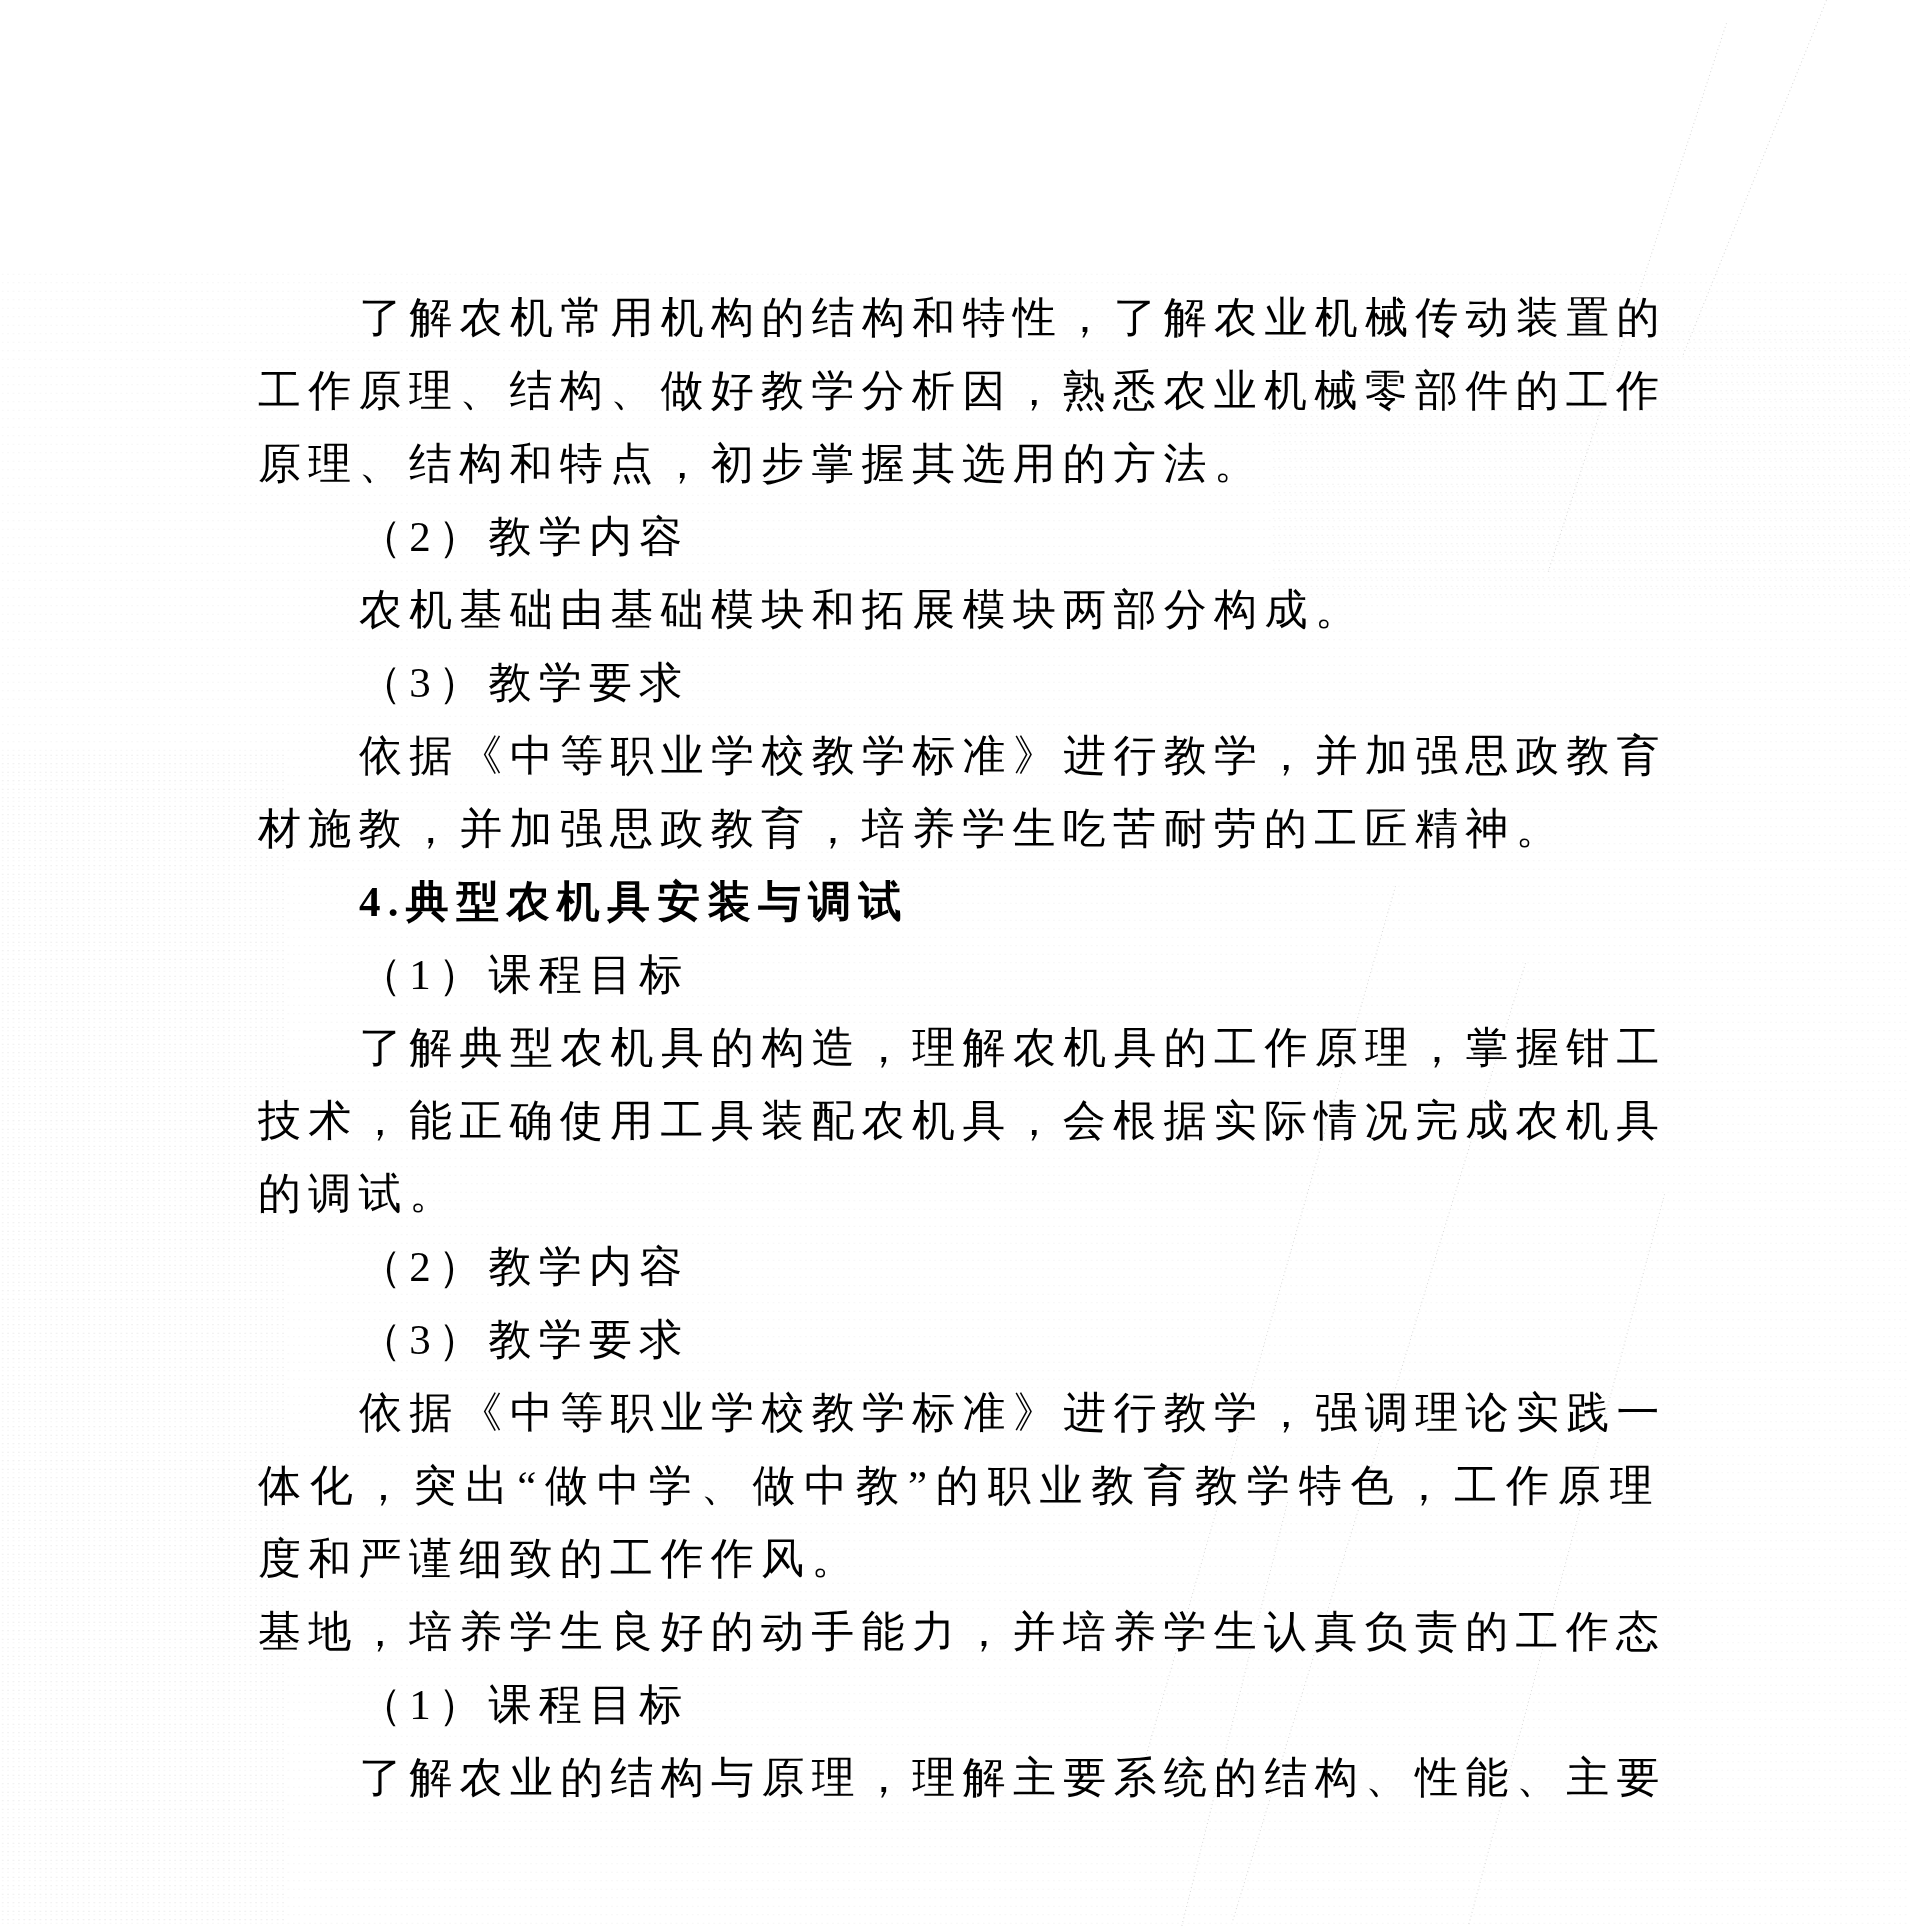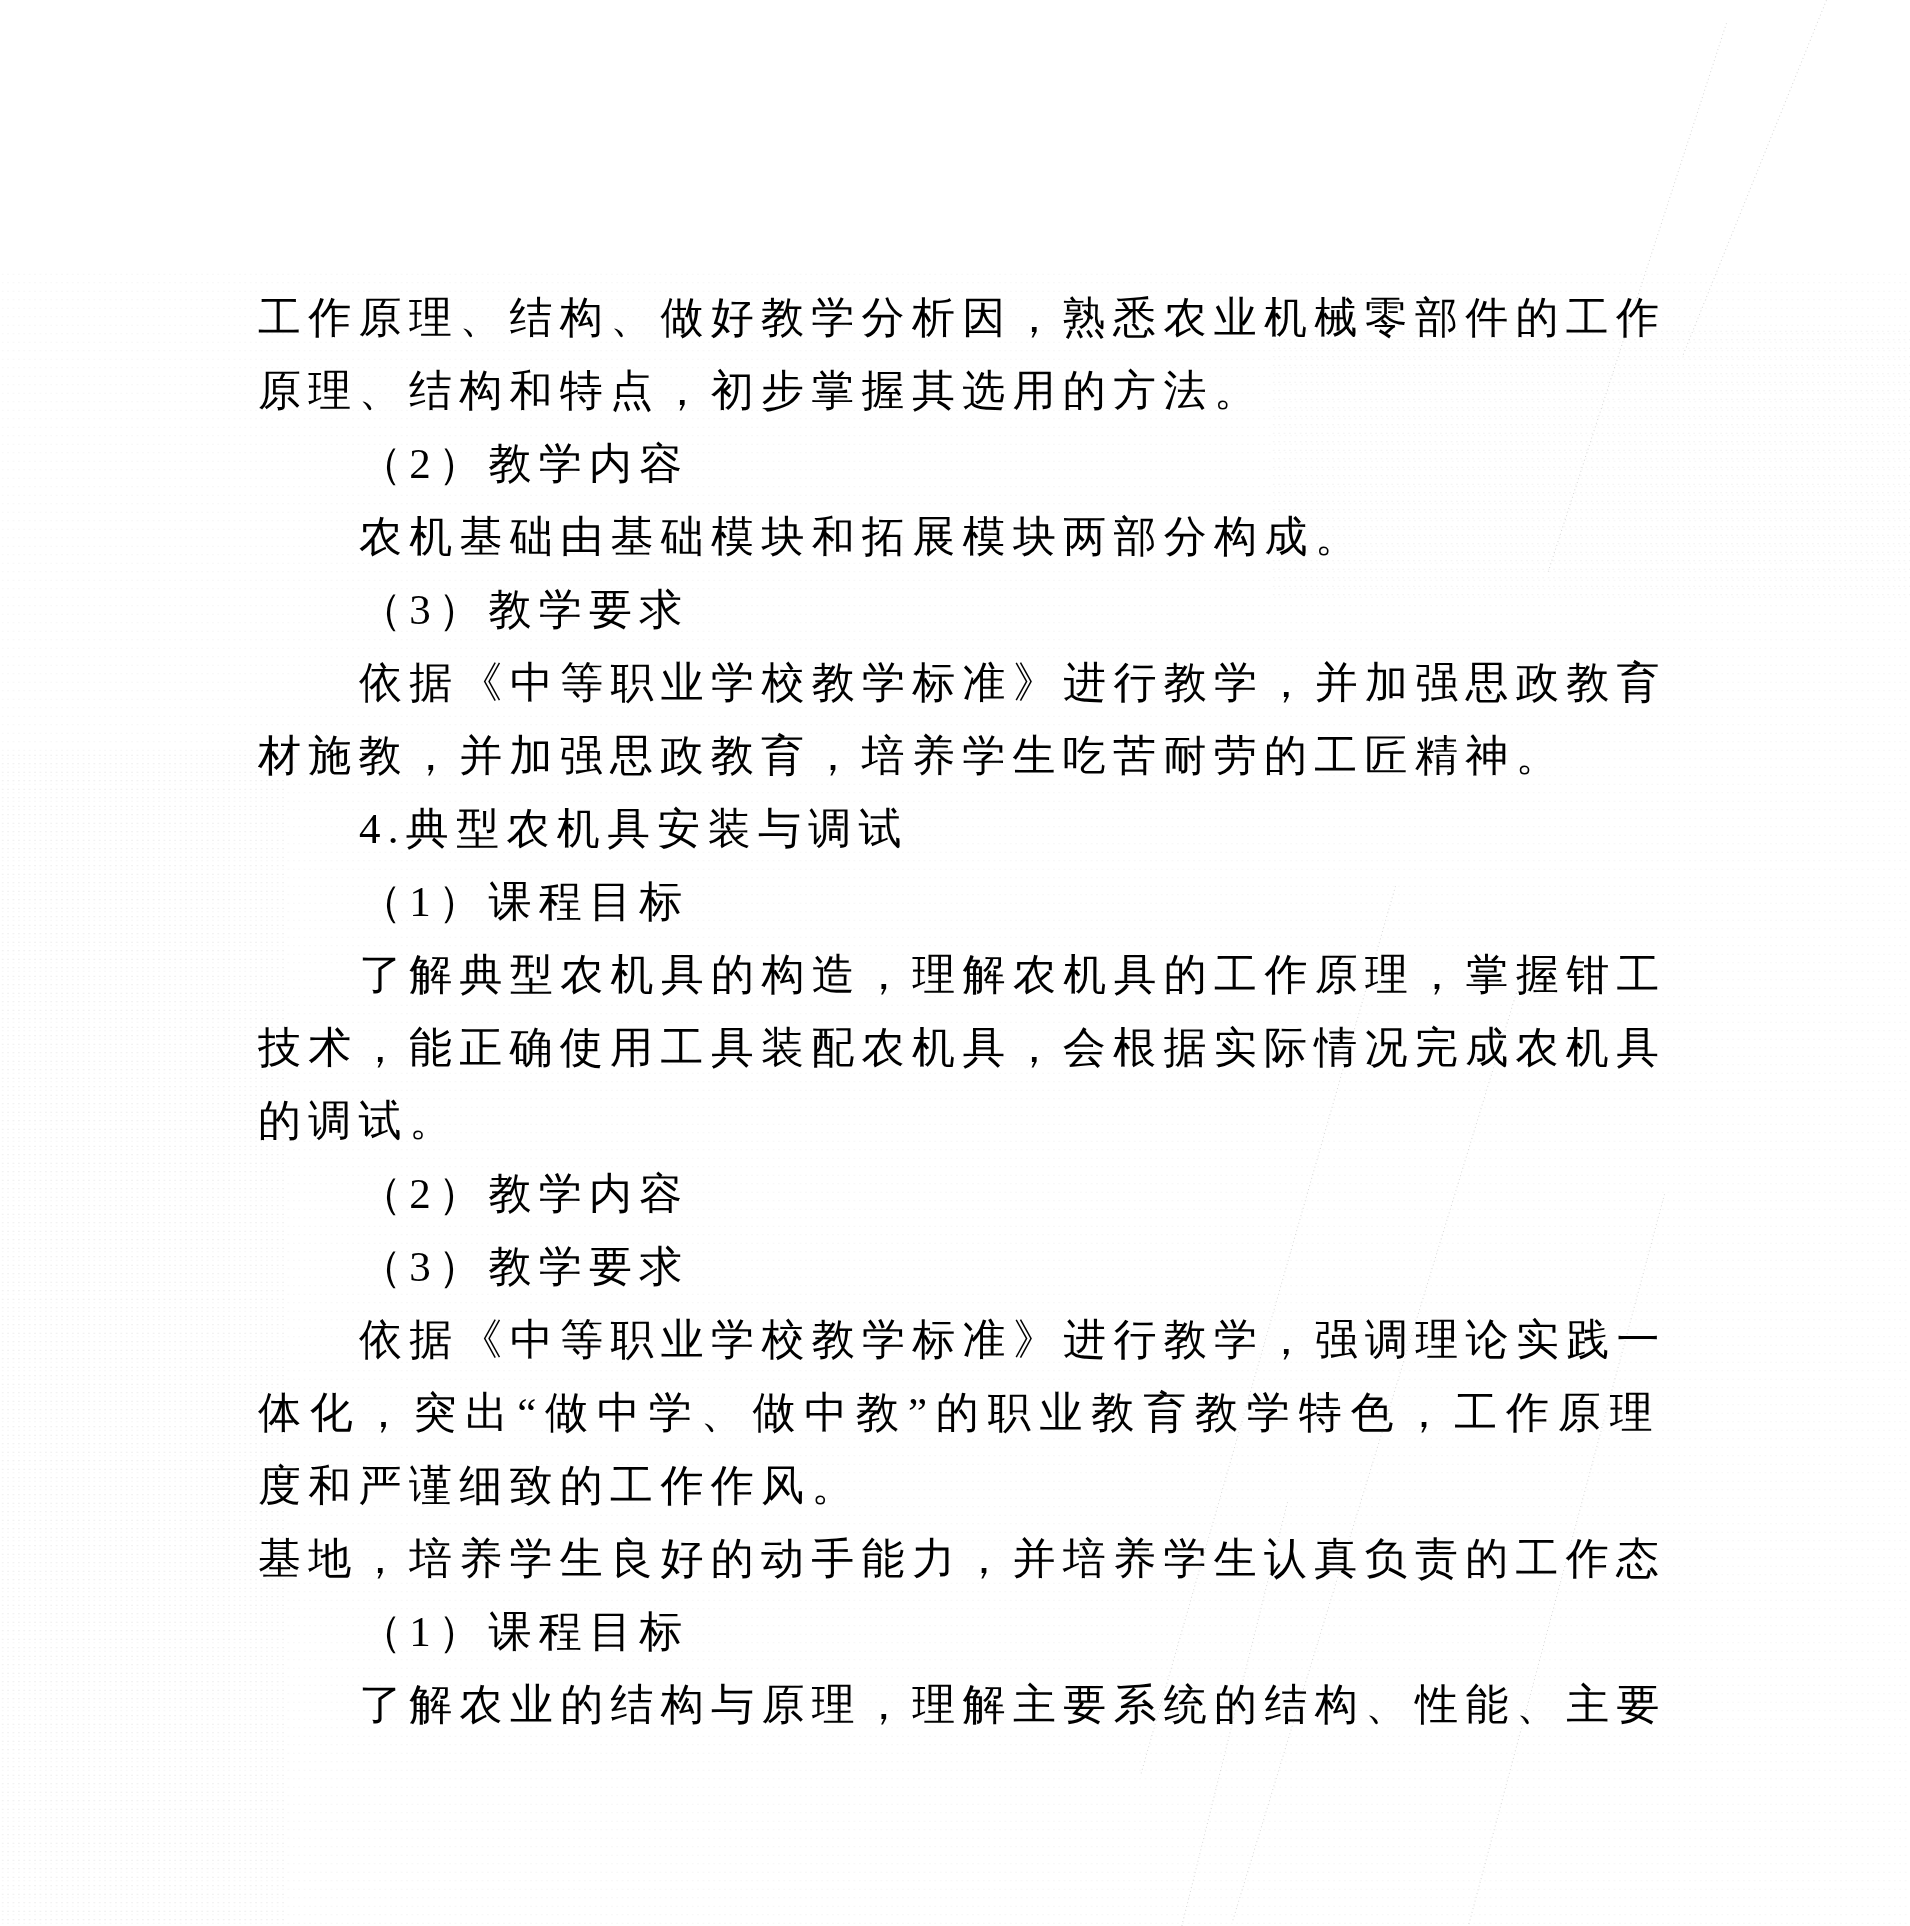--- a/index.html
+++ b/index.html
@@ -48,40 +48,41 @@
   }
   .line {
     height: 73px;
     white-space: nowrap;
     overflow: visible;
     text-align: justify;
     text-align-last: left;
   }
   .line.fill { text-align-last: justify; }
   .line.ind  { text-indent: 101px; }
-  .line.hd   { font-weight: normal; }
+  .line.hd   { font-weight: bold; }
 </style>
 </head>
 <body>
 
 <main>
 
   <div class="dots dots-main"></div>
   <div class="dots dots-left"></div>
 
   <div class="dots dots-top-r"></div>
 
   <div class="diag" style="left:1726px; top:23px;   height:578px; transform:rotate(18deg);"></div>
   <div class="diag" style="left:1826px; top:0px;    height:385px; transform:rotate(22deg);"></div>
   <div class="diag" style="left:1395px; top:886px; height:925px; transform:rotate(16deg);"></div>
   <div class="diag" style="left:1525px; top:963px; height:1002px; transform:rotate(17deg);"></div>
   <div class="diag" style="left:1664px; top:1194px; height:886px; transform:rotate(15deg);"></div>
   <div class="diag" style="left:1287px; top:1502px; height:732px; transform:rotate(14deg);"></div>
 
   <div class="content" id="content">
+      <div class="line fill ind">了解农机常用机构的结构和特性，了解农业机械传动装置的</div>
       <div class="line fill">工作原理、结构、做好教学分析因，熟悉农业机械零部件的工作</div>
       <div class="line">原理、结构和特点，初步掌握其选用的方法。</div>
       <div class="line ind">（2）教学内容</div>
       <div class="line ind">农机基础由基础模块和拓展模块两部分构成。</div>
       <div class="line ind">（3）教学要求</div>
       <div class="line fill ind">依据《中等职业学校教学标准》进行教学，并加强思政教育</div>
       <div class="line">材施教，并加强思政教育，培养学生吃苦耐劳的工匠精神。</div>
       <div class="line ind hd">4.典型农机具安装与调试</div>
       <div class="line ind">（1）课程目标</div>
       <div class="line fill ind">了解典型农机具的构造，理解农机具的工作原理，掌握钳工</div>

